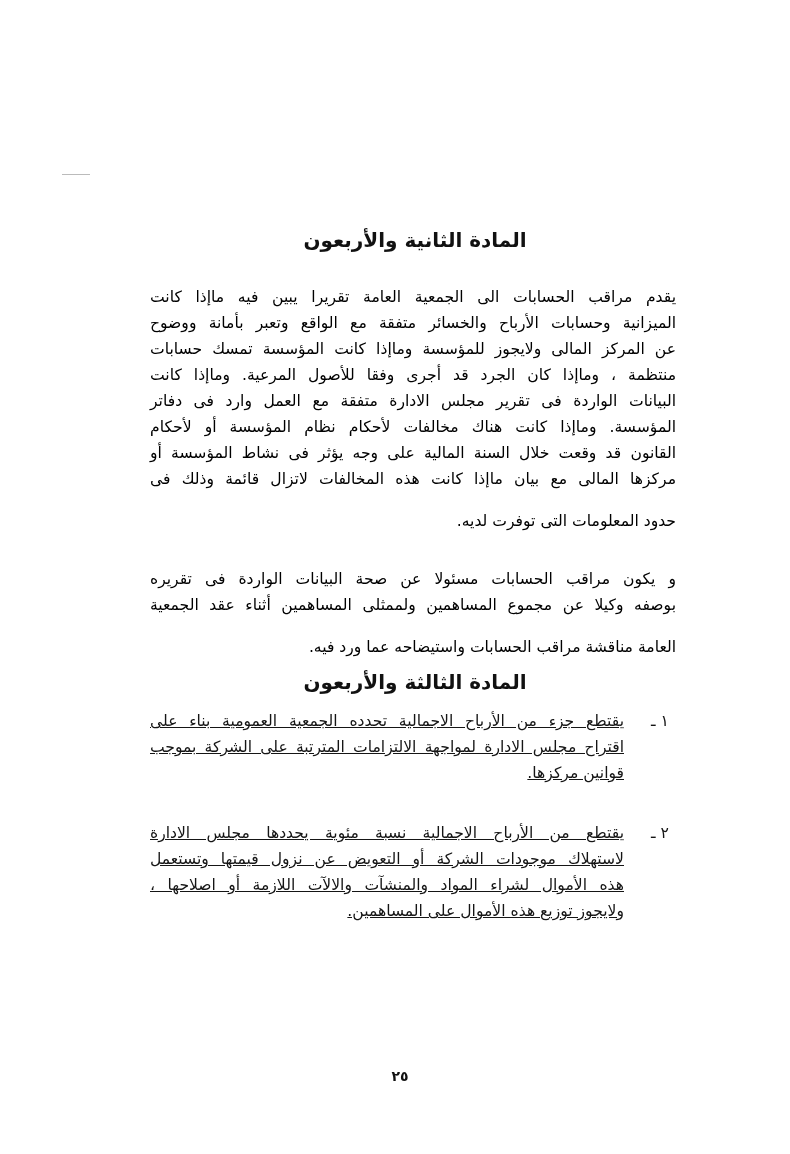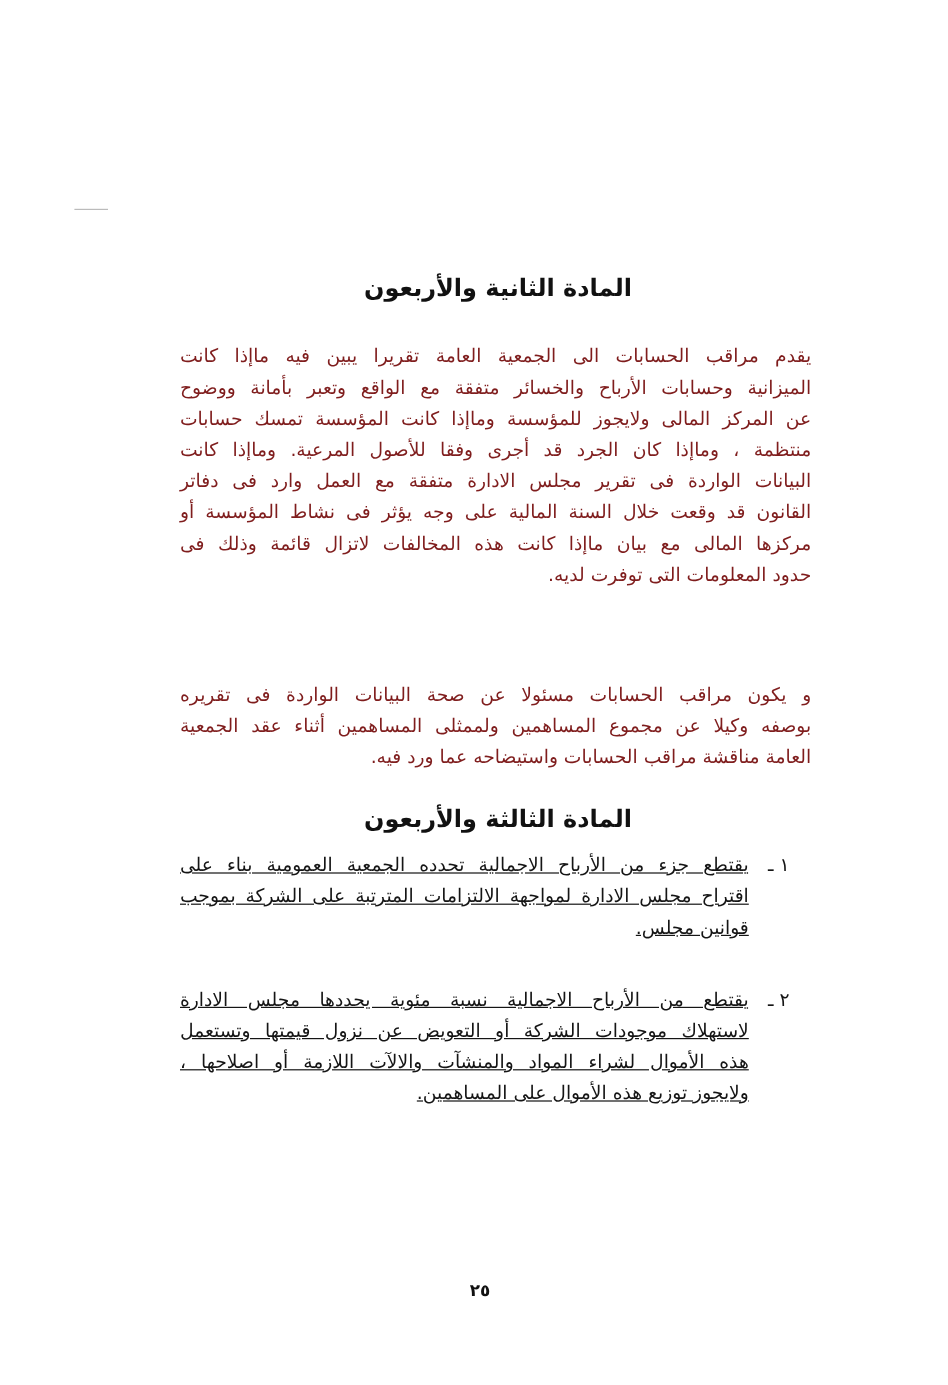--- a/index.html
+++ b/index.html
@@ -5,27 +5,27 @@
   html, body { margin: 0; padding: 0; background: #ffffff; }
   body { width: 790px; height: 1154px; position: relative; overflow: hidden;
          font-family: "DejaVu Sans", sans-serif; color: #111111; }
   .page { position: absolute; left: 0; top: 0; width: 788px; height: 1154px; background: #ffffff; }
   .scan-mark { position: absolute; left: 62px; top: 174px; width: 28px; height: 1px; background: #bbbbbb; }
   .heading { position: absolute; left: 150px; width: 530px; text-align: center; direction: rtl;
              font-weight: bold; font-size: 20px; line-height: 30px; color: #111; }
   .h1 { top: 208px; }
   .h2 { top: 650px; }
   .para { position: absolute; left: 150px; width: 526px; direction: rtl; text-align: justify;
-          font-size: 15.6px; line-height: 26px; color: #7f1d1d; }
+          font-size: 15.6px; line-height: 26px; color: #000000; }
   .para .line { display: block; text-align-last: justify; white-space: nowrap; }
-  .para .line.last { text-align-last: right; }
+  .para .line.last { text-align-last: right; margin-top: 16px; }
   .p1 { top: 284px; }
   .p2 { top: 566px; }
   .item { position: absolute; left: 150px; width: 530px; direction: rtl; font-size: 15.6px; line-height: 26px; color: #151515; }
-  .item .num { position: absolute; right: 0; top: 0; width: 40px; text-align: left; white-space: nowrap; }
+  .item .num { position: absolute; right: 0; top: 0; width: 40px; text-align: center; white-space: nowrap; }
   .item .body { margin-right: 56px; text-decoration: underline; }
   .item .line { display: block; text-align-last: justify; white-space: nowrap; }
   .item .line.last { text-align-last: right; }
   .i1 { top: 708px; }
   .i2 { top: 820px; }
   .page-number { position: absolute; left: 360px; width: 80px; top: 1068px; text-align: center;
                  font-weight: bold; font-size: 14px; direction: rtl; }
 </style>
 </head>
 <body>
@@ -34,39 +34,40 @@
   <div class="scan-mark"></div>
 
   <h2 class="heading h1">المادة الثانية والأربعون</h2>
 
   <div class="para p1">
     <span class="line">يقدم مراقب الحسابات الى الجمعية العامة تقريرا يبين فيه ماإذا كانت</span>
     <span class="line">الميزانية وحسابات الأرباح والخسائر متفقة مع الواقع وتعبر بأمانة ووضوح</span>
     <span class="line">عن المركز المالى ولايجوز للمؤسسة وماإذا كانت المؤسسة تمسك حسابات</span>
     <span class="line">منتظمة ، وماإذا كان الجرد قد أجرى وفقا للأصول المرعية. وماإذا كانت</span>
     <span class="line">البيانات الواردة فى تقرير مجلس الادارة متفقة مع العمل وارد فى دفاتر</span>
+    <span class="line">المؤسسة. وماإذا كانت هناك مخالفات لأحكام نظام المؤسسة أو لأحكام</span>
     <span class="line">القانون قد وقعت خلال السنة المالية على وجه يؤثر فى نشاط المؤسسة أو</span>
     <span class="line">مركزها المالى مع بيان ماإذا كانت هذه المخالفات لاتزال قائمة وذلك فى</span>
     <span class="line last">حدود المعلومات التى توفرت لديه.</span>
   </div>
 
   <div class="para p2">
     <span class="line">و يكون مراقب الحسابات مسئولا عن صحة البيانات الواردة فى تقريره</span>
     <span class="line">بوصفه وكيلا عن مجموع المساهمين ولممثلى المساهمين أثناء عقد الجمعية</span>
     <span class="line last">العامة مناقشة مراقب الحسابات واستيضاحه عما ورد فيه.</span>
   </div>
 
   <h2 class="heading h2">المادة الثالثة والأربعون</h2>
 
   <div class="item i1">
     <span class="num">١ ـ</span>
     <div class="body">
       <span class="line">يقتطع جزء من الأرباح الاجمالية تحدده الجمعية العمومية بناء على</span>
       <span class="line">اقتراح مجلس الادارة لمواجهة الالتزامات المترتبة على الشركة بموجب</span>
-      <span class="line last">قوانين مجلس.</span>
+      <span class="line last">قوانين مركزها.</span>
     </div>
   </div>
 
   <div class="item i2">
     <span class="num">٢ ـ</span>
     <div class="body">
       <span class="line">يقتطع من الأرباح الاجمالية نسبة مئوية يحددها مجلس الادارة</span>
       <span class="line">لاستهلاك موجودات الشركة أو التعويض عن نزول قيمتها وتستعمل</span>
       <span class="line">هذه الأموال لشراء المواد والمنشآت والالآت اللازمة أو اصلاحها ،</span>
       <span class="line last">ولايجوز توزيع هذه الأموال على المساهمين.</span>

